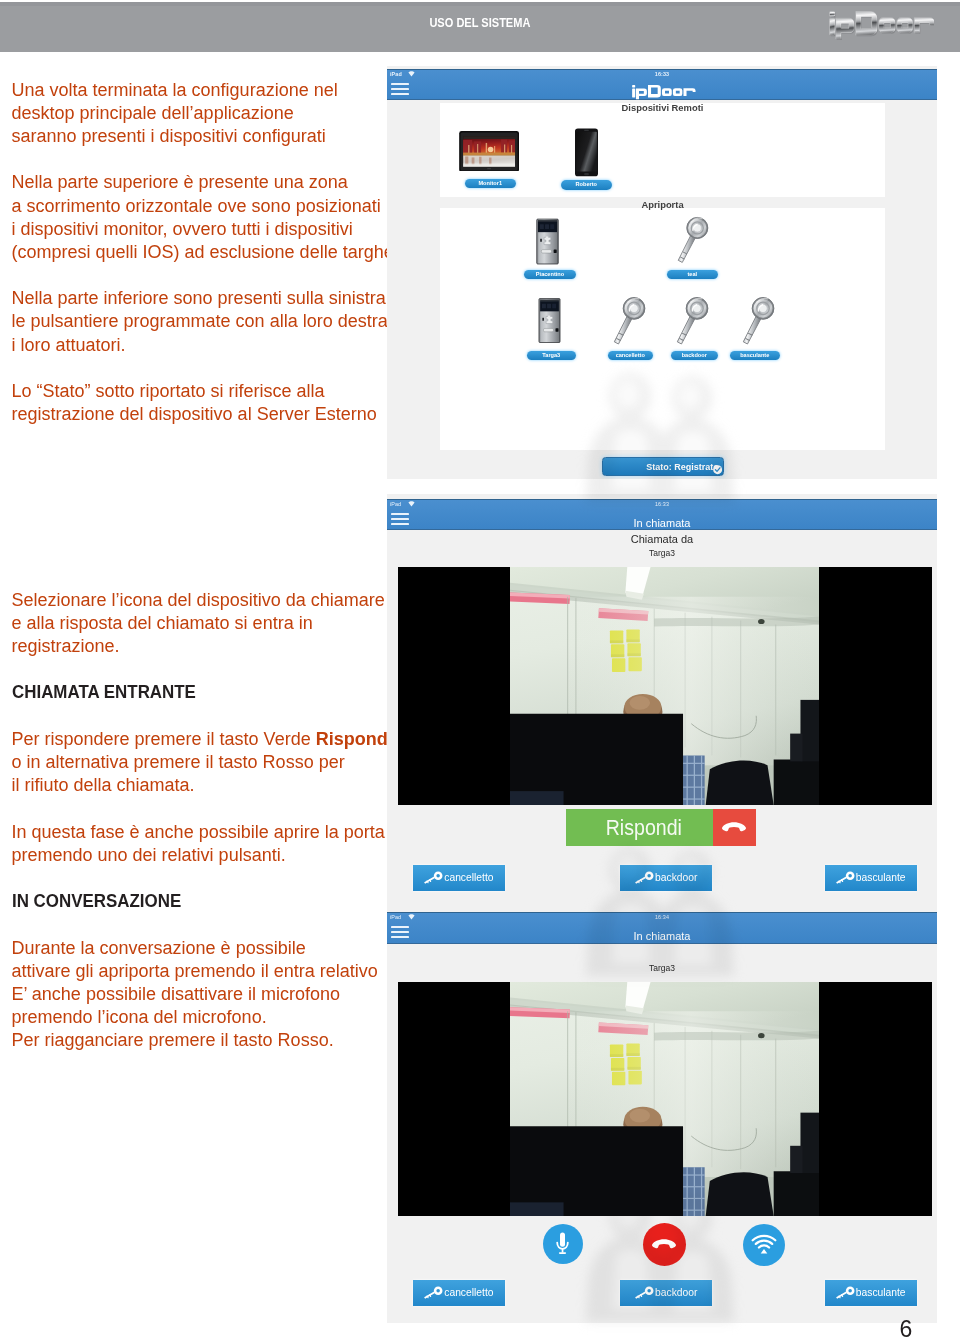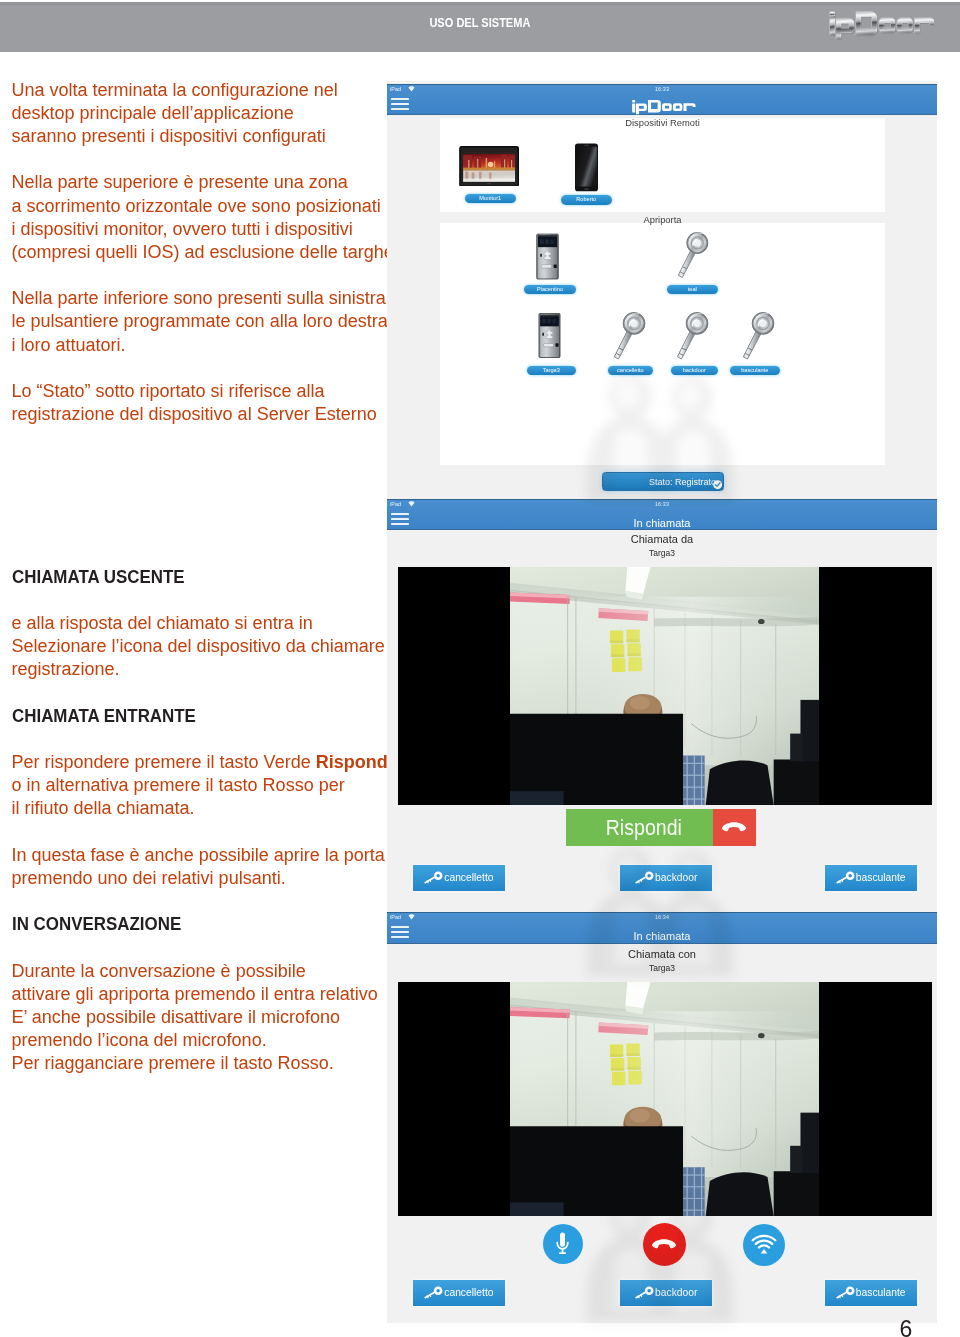--- a/index.html
+++ b/index.html
@@ -129,45 +129,44 @@
       <div class="ln">i loro attuatori.</div>
       <div class="sp"></div>
       <div class="ln">Lo “Stato” sotto riportato si riferisce alla</div>
       <div class="ln">registrazione del dispositivo al Server Esterno</div>
       <div class="sp"></div>
       <div class="sp"></div>
       <div class="sp"></div>
       <div class="sp"></div>
       <div class="sp"></div>
       <div class="sp"></div>
-      <div class="hd"><span>CHIAMATA USCENTE</span></div>
-      <div class="sp"></div>
+      <div class="sp"></div>
+      <div class="ln">Selezionare l’icona del dispositivo da chiamare</div>
       <div class="ln">e alla risposta del chiamato si entra in</div>
-      <div class="ln">Selezionare l’icona del dispositivo da chiamare</div>
       <div class="ln">registrazione.</div>
       <div class="sp"></div>
       <div class="hd"><span>CHIAMATA ENTRANTE</span></div>
       <div class="sp"></div>
       <div class="ln"><span>Per rispondere premere il tasto Verde </span><span class="bi">Rispondi</span></div>
       <div class="ln">o in alternativa premere il tasto Rosso per</div>
       <div class="ln">il rifiuto della chiamata.</div>
       <div class="sp"></div>
       <div class="ln">In questa fase è anche possibile aprire la porta</div>
       <div class="ln">premendo uno dei relativi pulsanti.</div>
       <div class="sp"></div>
       <div class="hd"><span>IN CONVERSAZIONE</span></div>
       <div class="sp"></div>
       <div class="ln">Durante la conversazione è possibile</div>
       <div class="ln">attivare gli apriporta premendo il entra relativo</div>
       <div class="ln">E’ anche possibile disattivare il microfono</div>
       <div class="ln">premendo l’icona del microfono.</div>
       <div class="ln">Per riagganciare premere il tasto Rosso.</div>
     </div>
 
-  <div class="shot" id="s1" style="top:81px;height:413px;">
+  <div class="shot" id="s1" style="top:66px;height:413px;font-weight:bold;">
     <div class="navbar" style="top:2.5px;height:31.5px;">
       <div class="stat" style="left:3px;top:1.5px;">iPad</div>
       <svg style="position:absolute;left:21px;top:1px" width="7" height="6" viewBox="0 0 7 6">
           <path d="M3.5 5.6 0.4 1.6 C1.3 0.7 2.4 0.3 3.5 0.3 C4.6 0.3 5.7 0.7 6.6 1.6 Z" fill="#eaf3fb"></path>
         </svg>
       <div class="stat" style="left:0;top:1.5px;width:550px;text-align:center;">16:33</div>
       <div class="stat" style="right:18px;top:1.5px;">86%</div>
       <svg style="position:absolute;right:3px;top:1.6px" width="13" height="6" viewBox="0 0 13 6">
         <rect x="0.4" y="0.4" width="10.6" height="5.2" rx="1.3" fill="none" stroke="#eaf3fb" stroke-width=".8"></rect>
         <rect x="1.3" y="1.3" width="8.8" height="3.4" rx=".6" fill="#eaf3fb"></rect>
@@ -632,21 +631,20 @@
         <rect x="1.3" y="1.3" width="8.8" height="3.4" rx=".6" fill="#eaf3fb"></rect>
         <rect x="11.6" y="2" width="1.1" height="2" rx=".5" fill="#eaf3fb"></rect>
       </svg>
       <div class="hamb" style="left:4.4px;top:13.7px;">
           <i></i>
           <i></i>
           <i></i>
         </div>
       <div class="navtitle" style="top:17.5px;">In chiamata</div>
     </div>
-    <div class="callmeta" style="top:41px;font-size:11px;">Chiamata con</div>
     <div class="callmeta" style="top:55.5px;font-size:8.5px;">Targa3</div>
     <div class="vid" style="left:10.5px;top:74.5px;width:534px;height:234px;" id="vid3">
         <div style="position:absolute;left:112.5px;top:0;width:309px;height:234px"><svg width="309" height="234" viewBox="0 0 300 240" preserveAspectRatio="none">
   <defs>
     <linearGradient id="wall" x1="0" y1="0" x2=".25" y2="1">
       <stop offset="0" stop-color="#eaf0e7"></stop>
                 <stop offset=".35" stop-color="#e4ebe1"></stop>
       <stop offset=".75" stop-color="#d2dbd0"></stop>
                 <stop offset="1" stop-color="#bcc6ba"></stop>
               </linearGradient>

